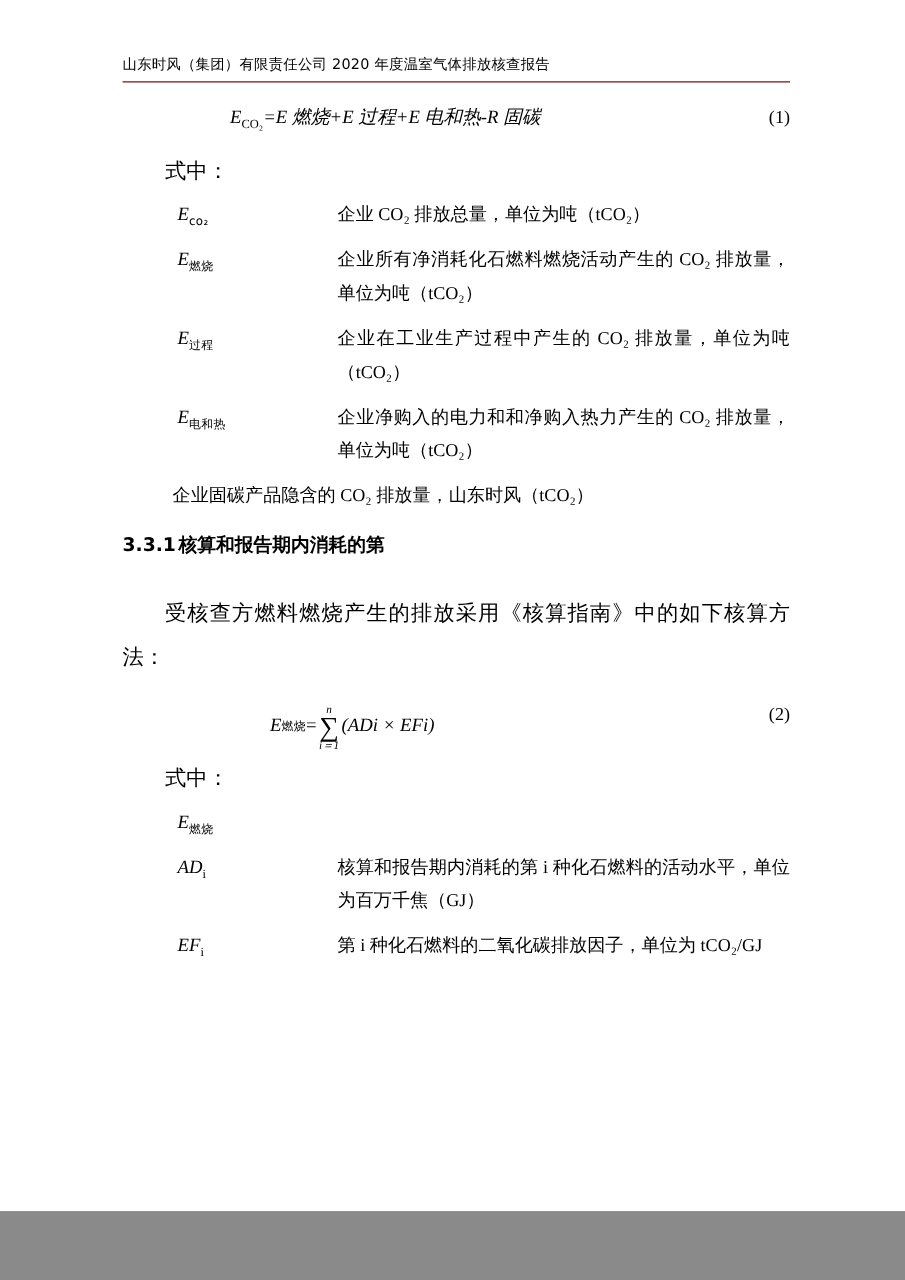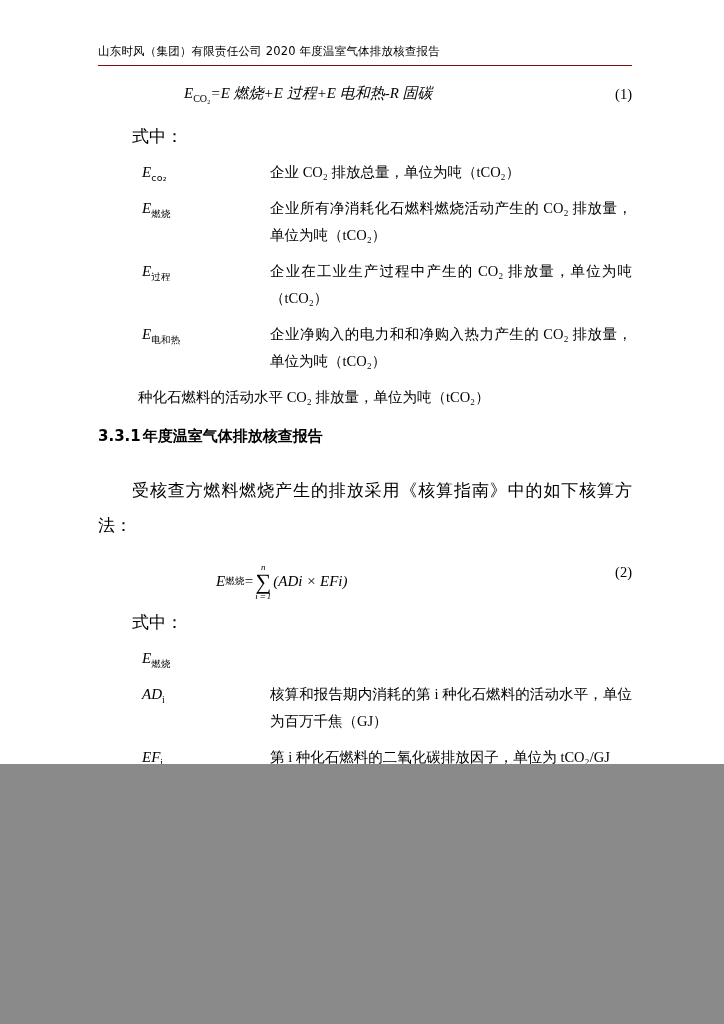--- a/index.html
+++ b/index.html
@@ -2,21 +2,21 @@
 <html><head>
 <meta charset="utf-8">
 <style>
   html, body {
     margin: 0;
     padding: 0;
     background: #8a8a8a;
   }
   .page {
     width: 724px;
-    height: 764px;
+    height: 969px;
     background: #ffffff;
     position: relative;
     margin: 0 auto;
     font-family: "Liberation Serif", serif;
     color: #000;
     box-sizing: border-box;
     overflow: hidden;
   }
   .content {
     position: absolute;
@@ -185,28 +185,28 @@
       </div>
 
       <div class="defrow">
         <div class="defsym">
           <span class="ital">E</span><span class="sub-cn">电和热</span>
         </div>
         <div class="deftxt">企业净购入的电力和和净购入热力产生的 CO₂ 排放量，单位为吨（tCO₂）</div>
       </div>
 
       <div class="defrow">
-        <div class="deftxt">种化石燃料的活动水平 CO₂ 排放量，单位为吨（tCO₂）</div>
+        <div class="deftxt">企业固碳产品隐含的 CO₂ 排放量，山东时风（tCO₂）</div>
       </div>
 
     </div>
 
     <div class="section-head">
       <span class="section-num">3.3.1</span>
-      <span>年度温室气体排放核查报告</span>
+      <span>核算和报告期内消耗的第</span>
     </div>
 
     <div class="para indent2">受核查方燃料燃烧产生的排放采用《核算指南》中的如下核算方法：</div>
 
     <div class="formula-row">
       <div class="formula-body" style="padding-left:118px">
         <span class="sum-formula">
           <span class="ital">E</span>
             <span class="sub-cn">燃烧</span>
             <span>=</span>

